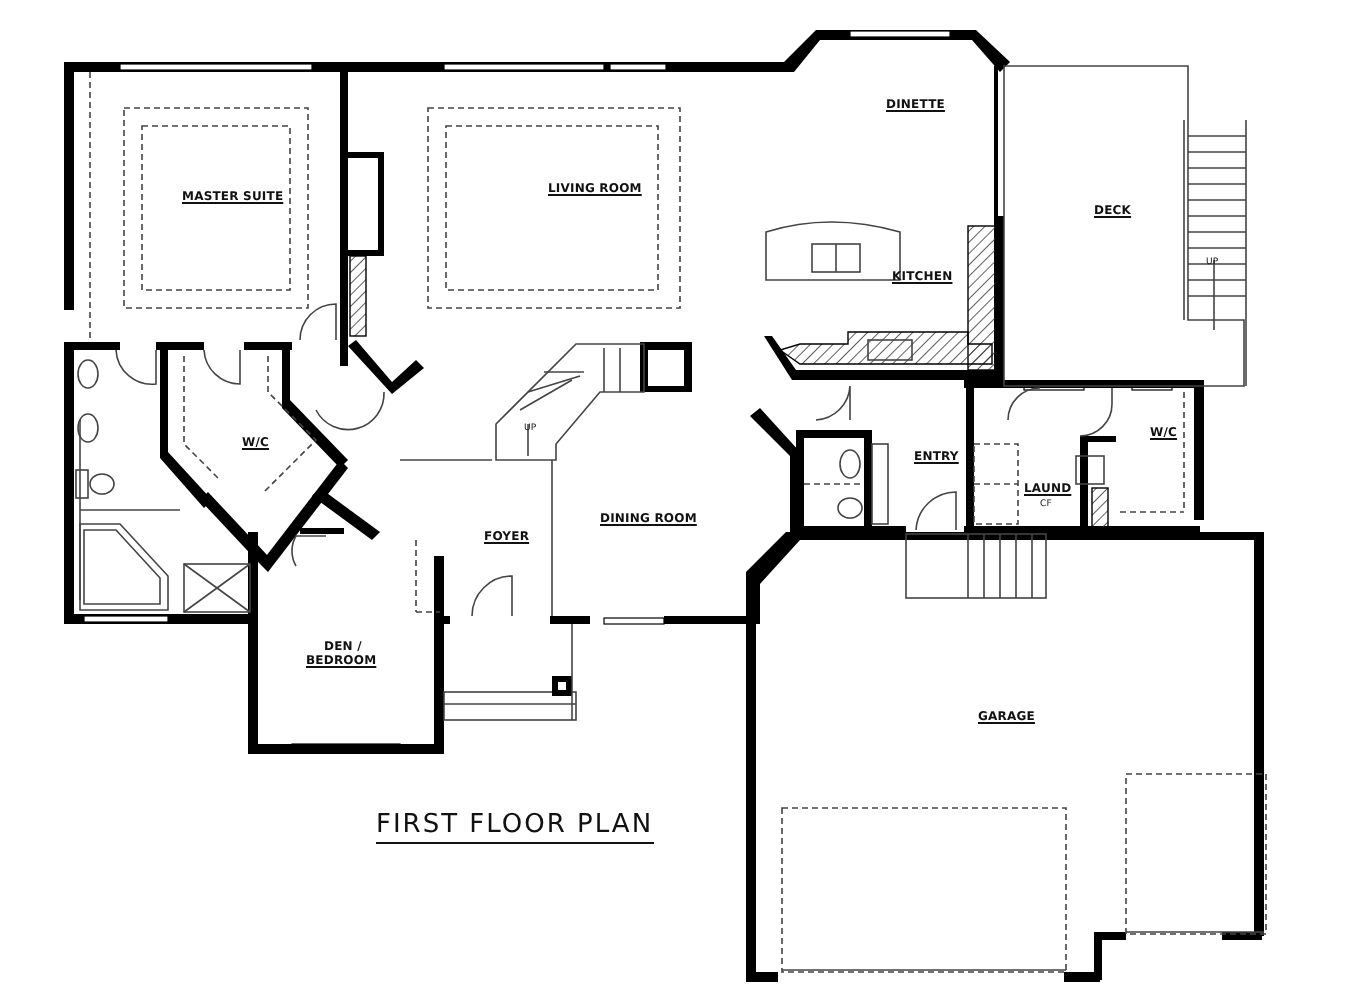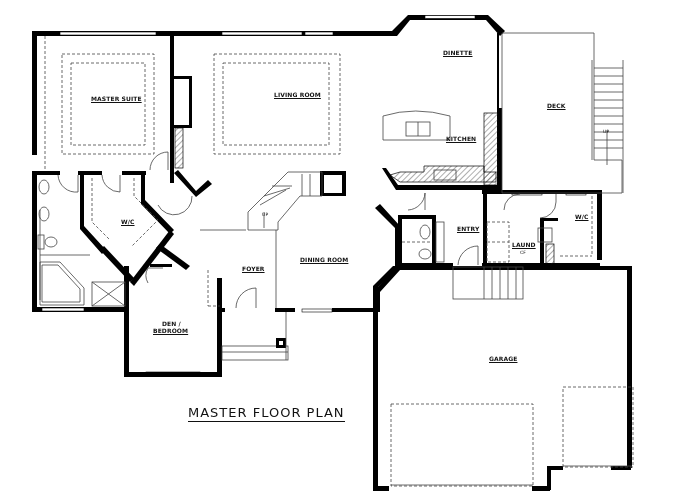--- a/index.html
+++ b/index.html
@@ -229,13 +229,13 @@
 <div class="lbl" style="left:457px; top:225px;">ENTRY</div>
 <div class="lbl" style="left:512px; top:241px;">LAUND</div>
 <div class="lbl small" style="left:520px; top:249px;">CF</div>
 <div class="lbl" style="left:575px; top:213px;">W/C</div>
 <div class="lbl" style="left:162px; top:320px; text-decoration:none;">DEN /</div>
 <div class="lbl" style="left:153px; top:327px;">BEDROOM</div>
 <div class="lbl" style="left:489px; top:355px;">GARAGE</div>
 <div class="lbl small" style="left:603px; top:128px;">UP</div>
 <div class="lbl small" style="left:262px; top:211px;">UP</div>
 
-<div class="title">MASTER FLOOR PLAN</div>
+<div class="title">FIRST FLOOR PLAN</div>
 
 </body></html>

